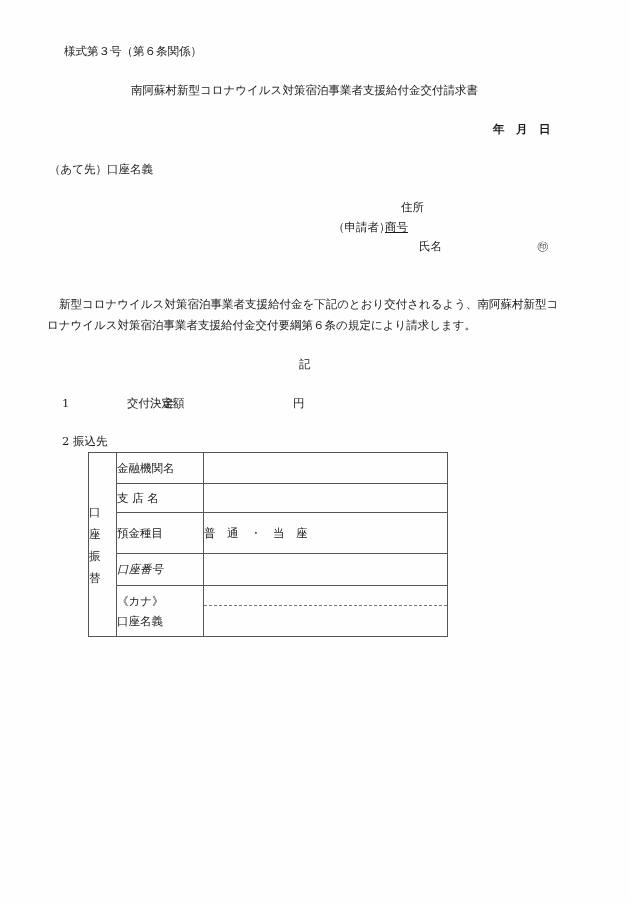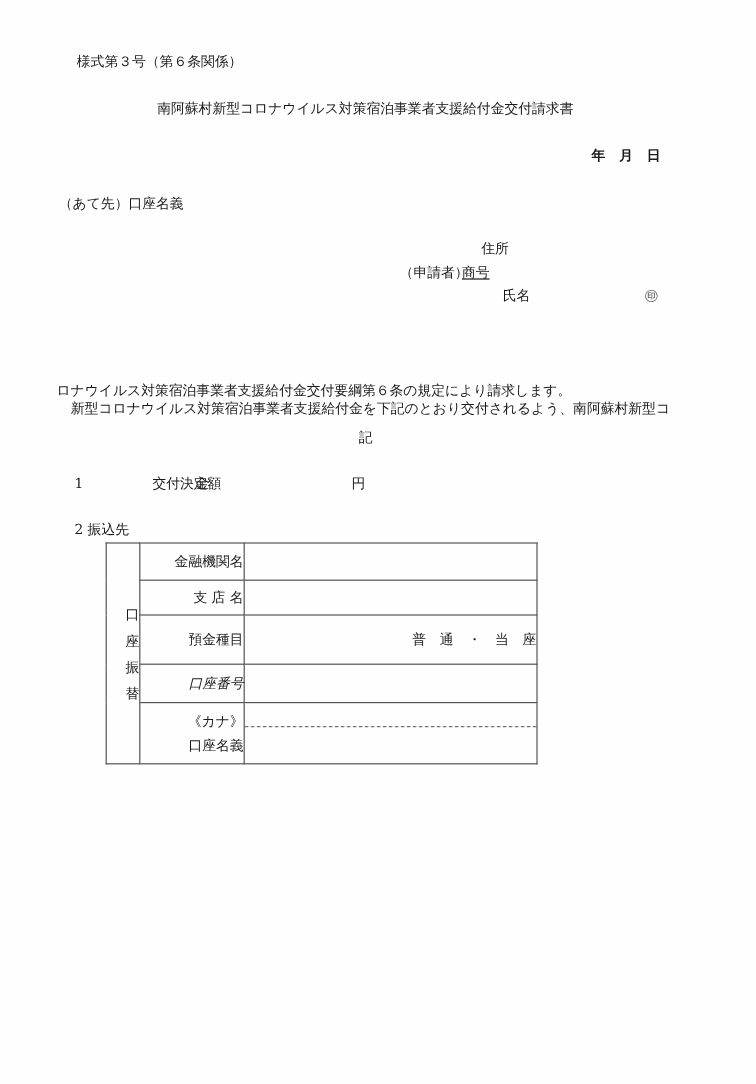--- a/index.html
+++ b/index.html
@@ -1,41 +1,41 @@
 <!DOCTYPE html>
 <html><head>
 <meta charset="utf-8">
 <style>
   html, body { margin:0; padding:0; background:#fefefe; }
   body { width:630px; height:903px; position:relative; overflow:hidden;
          font-family:"DejaVu Serif", "Liberation Serif", serif; color:#1a1a1a; font-size:11.5px; }
   .abs { position:absolute; white-space:nowrap; line-height:1; }
   table.acct { position:absolute; left:88px; top:452px; border-collapse:collapse; }
-  table.acct td { border:1px solid #555; padding:0; text-align:right; vertical-align:middle; font-size:11.5px;margin-top:28px; }
+  table.acct td { border:1px solid #555; padding:0; text-align:left; vertical-align:middle; font-size:11.5px;margin-top:28px; }
   .vert { width:27px; line-height:22px; }
   .lbl { width:86px; }
   .val { width:243px; }
   .kana-top { height:19px; border-bottom:1px dashed #777; }
   .kana-bot { height:30px; }
 </style>
 </head>
 <body>
 
 <div class="abs" style="left:47px;top:46px;margin-left:17px;">様式第３号（第６条関係）</div>
 <div class="abs" style="left:131px;top:85px;">南阿蘇村新型コロナウイルス対策宿泊事業者支援給付金交付請求書</div>
 <div class="abs" style="left:493px;top:124px;word-spacing:8px;font-weight:bold;">年　月　日</div>
 <div class="abs" style="left:49px;top:164px;">（あて先）口座名義</div>
 
 <div class="abs" style="left:401px;top:202px;">住所</div>
 <div class="abs" style="left:333px;top:222px;">（申請者）</div>
 <div class="abs" style="left:385px;top:222px;text-decoration:underline;">商号</div>
 <div class="abs" style="left:385px;top:241px;margin-left:34px;">氏名</div>
 <div class="abs" style="left:537px;top:241px;">㊞</div>
 
-<div class="abs" style="left:59px;top:299px;margin-top:36px;">新型コロナウイルス対策宿泊事業者支援給付金を下記のとおり交付されるよう、南阿蘇村新型コ</div>
+<div class="abs" style="left:59px;top:299px;">新型コロナウイルス対策宿泊事業者支援給付金を下記のとおり交付されるよう、南阿蘇村新型コ</div>
 <div class="abs" style="left:47px;top:320px;">ロナウイルス対策宿泊事業者支援給付金交付要綱第６条の規定により請求します。</div>
 
 <div class="abs" style="left:299px;top:359px;">記</div>
 
 <div class="abs" style="left:62px;top:398px;">1</div>
 <div class="abs" style="left:83px;top:398px;margin-left:44px;">交付決定額</div>
 <div class="abs" style="left:163px;top:398px;">金</div>
 <div class="abs" style="left:293px;top:398px;">円</div>
 
 <div class="abs" style="left:62px;top:436px;">2</div>

